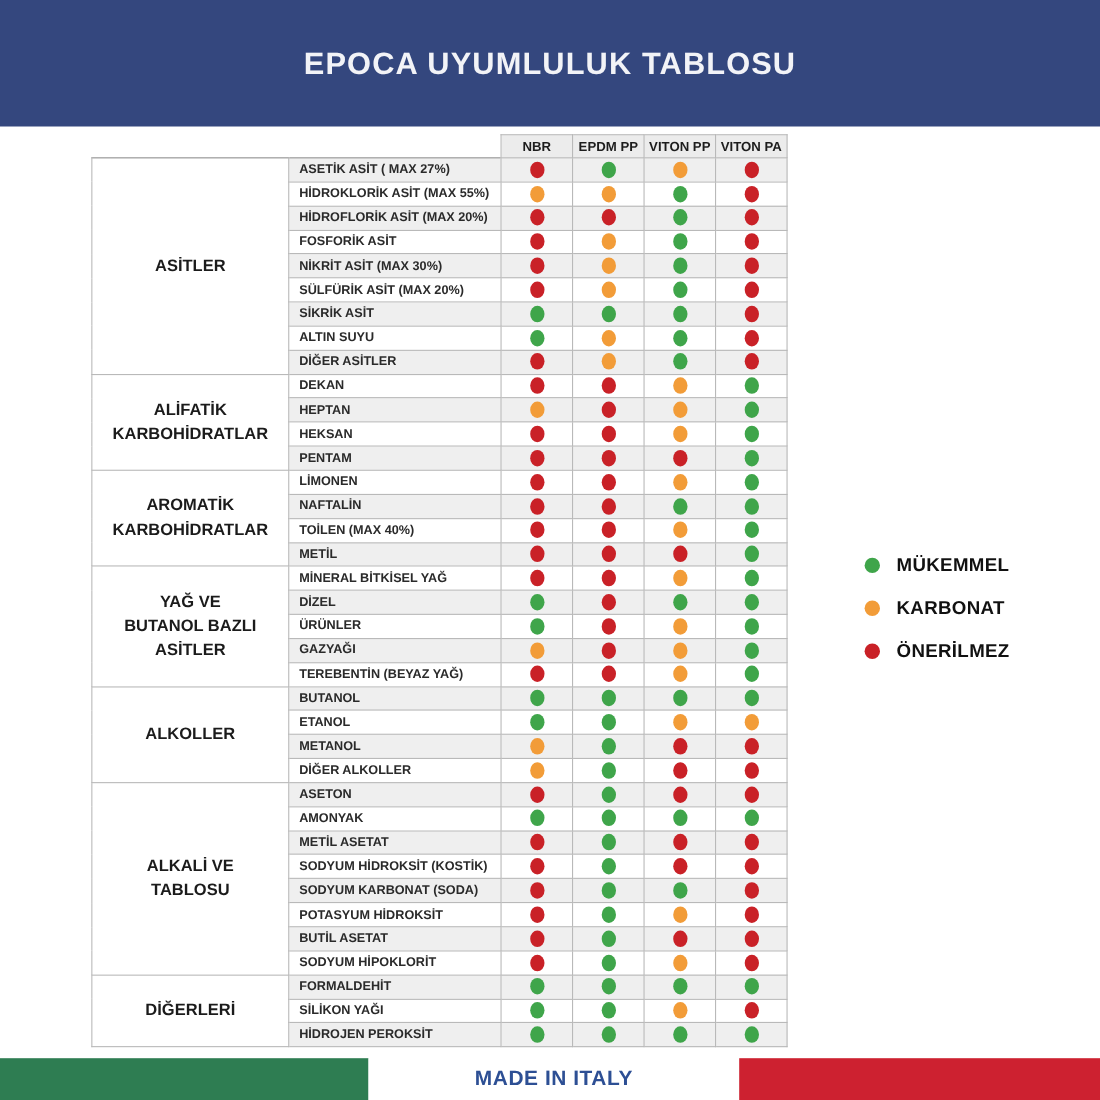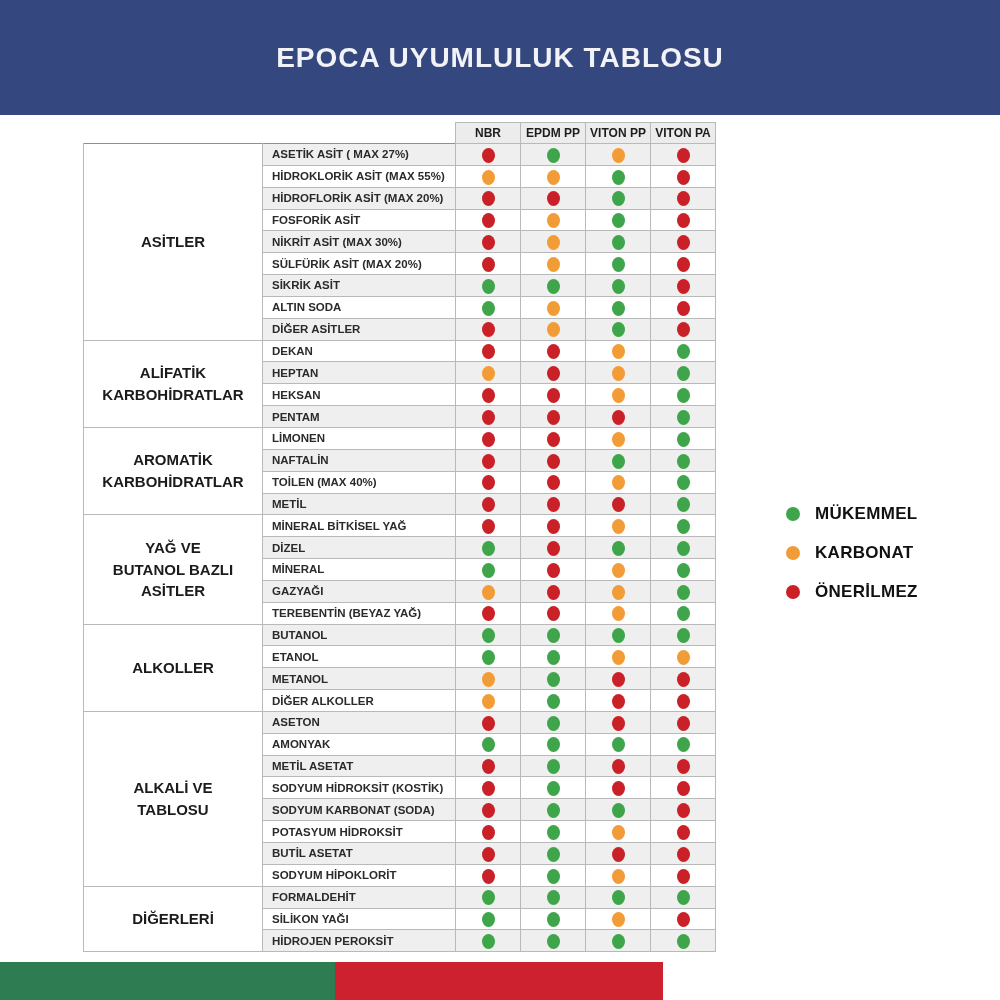--- a/index.html
+++ b/index.html
@@ -130,21 +130,21 @@
         <td class="dotcell"><span class="dot" style="background: rgb(201, 33, 39);"></span></td>
       </tr>
       <tr class="stripe">
         <td class="name">SİKRİK ASİT</td>
         <td class="dotcell"><span class="dot" style="background: rgb(63, 165, 74);"></span></td>
         <td class="dotcell"><span class="dot" style="background: rgb(63, 165, 74);"></span></td>
         <td class="dotcell"><span class="dot" style="background: rgb(63, 165, 74);"></span></td>
         <td class="dotcell"><span class="dot" style="background: rgb(201, 33, 39);"></span></td>
       </tr>
       <tr class="plain">
-        <td class="name">ALTIN SODA</td>
+        <td class="name">ALTIN SUYU</td>
         <td class="dotcell"><span class="dot" style="background: rgb(63, 165, 74);"></span></td>
         <td class="dotcell"><span class="dot" style="background: rgb(242, 156, 56);"></span></td>
         <td class="dotcell"><span class="dot" style="background: rgb(63, 165, 74);"></span></td>
         <td class="dotcell"><span class="dot" style="background: rgb(201, 33, 39);"></span></td>
       </tr>
       <tr class="stripe">
         <td class="name">DİĞER ASİTLER</td>
         <td class="dotcell"><span class="dot" style="background: rgb(201, 33, 39);"></span></td>
         <td class="dotcell"><span class="dot" style="background: rgb(242, 156, 56);"></span></td>
         <td class="dotcell"><span class="dot" style="background: rgb(63, 165, 74);"></span></td>
@@ -227,21 +227,21 @@
         <td class="dotcell"><span class="dot" style="background: rgb(63, 165, 74);"></span></td>
       </tr>
       <tr class="stripe">
         <td class="name">DİZEL</td>
         <td class="dotcell"><span class="dot" style="background: rgb(63, 165, 74);"></span></td>
         <td class="dotcell"><span class="dot" style="background: rgb(201, 33, 39);"></span></td>
         <td class="dotcell"><span class="dot" style="background: rgb(63, 165, 74);"></span></td>
         <td class="dotcell"><span class="dot" style="background: rgb(63, 165, 74);"></span></td>
       </tr>
       <tr class="plain">
-        <td class="name">MİNERAL</td>
+        <td class="name">ÜRÜNLER</td>
         <td class="dotcell"><span class="dot" style="background: rgb(63, 165, 74);"></span></td>
         <td class="dotcell"><span class="dot" style="background: rgb(201, 33, 39);"></span></td>
         <td class="dotcell"><span class="dot" style="background: rgb(242, 156, 56);"></span></td>
         <td class="dotcell"><span class="dot" style="background: rgb(63, 165, 74);"></span></td>
       </tr>
       <tr class="stripe">
         <td class="name">GAZYAĞI</td>
         <td class="dotcell"><span class="dot" style="background: rgb(242, 156, 56);"></span></td>
         <td class="dotcell"><span class="dot" style="background: rgb(201, 33, 39);"></span></td>
         <td class="dotcell"><span class="dot" style="background: rgb(242, 156, 56);"></span></td>
@@ -382,14 +382,15 @@
       <span class="llab">KARBONAT</span>
     </div>
     <div class="lrow">
       <span class="ldot" style="background: rgb(201, 33, 39);"></span>
       <span class="llab">ÖNERİLMEZ</span>
     </div>
   </div>
 
 <div class="footer">
   <div class="flag-green" style="background: rgb(46, 125, 82);"></div>
+  <div class="made" style="color: rgb(45, 79, 148);">MADE IN ITALY</div>
   <div class="flag-red" style="background: rgb(205, 33, 48);"></div>
 </div>
 
 </body></html>

